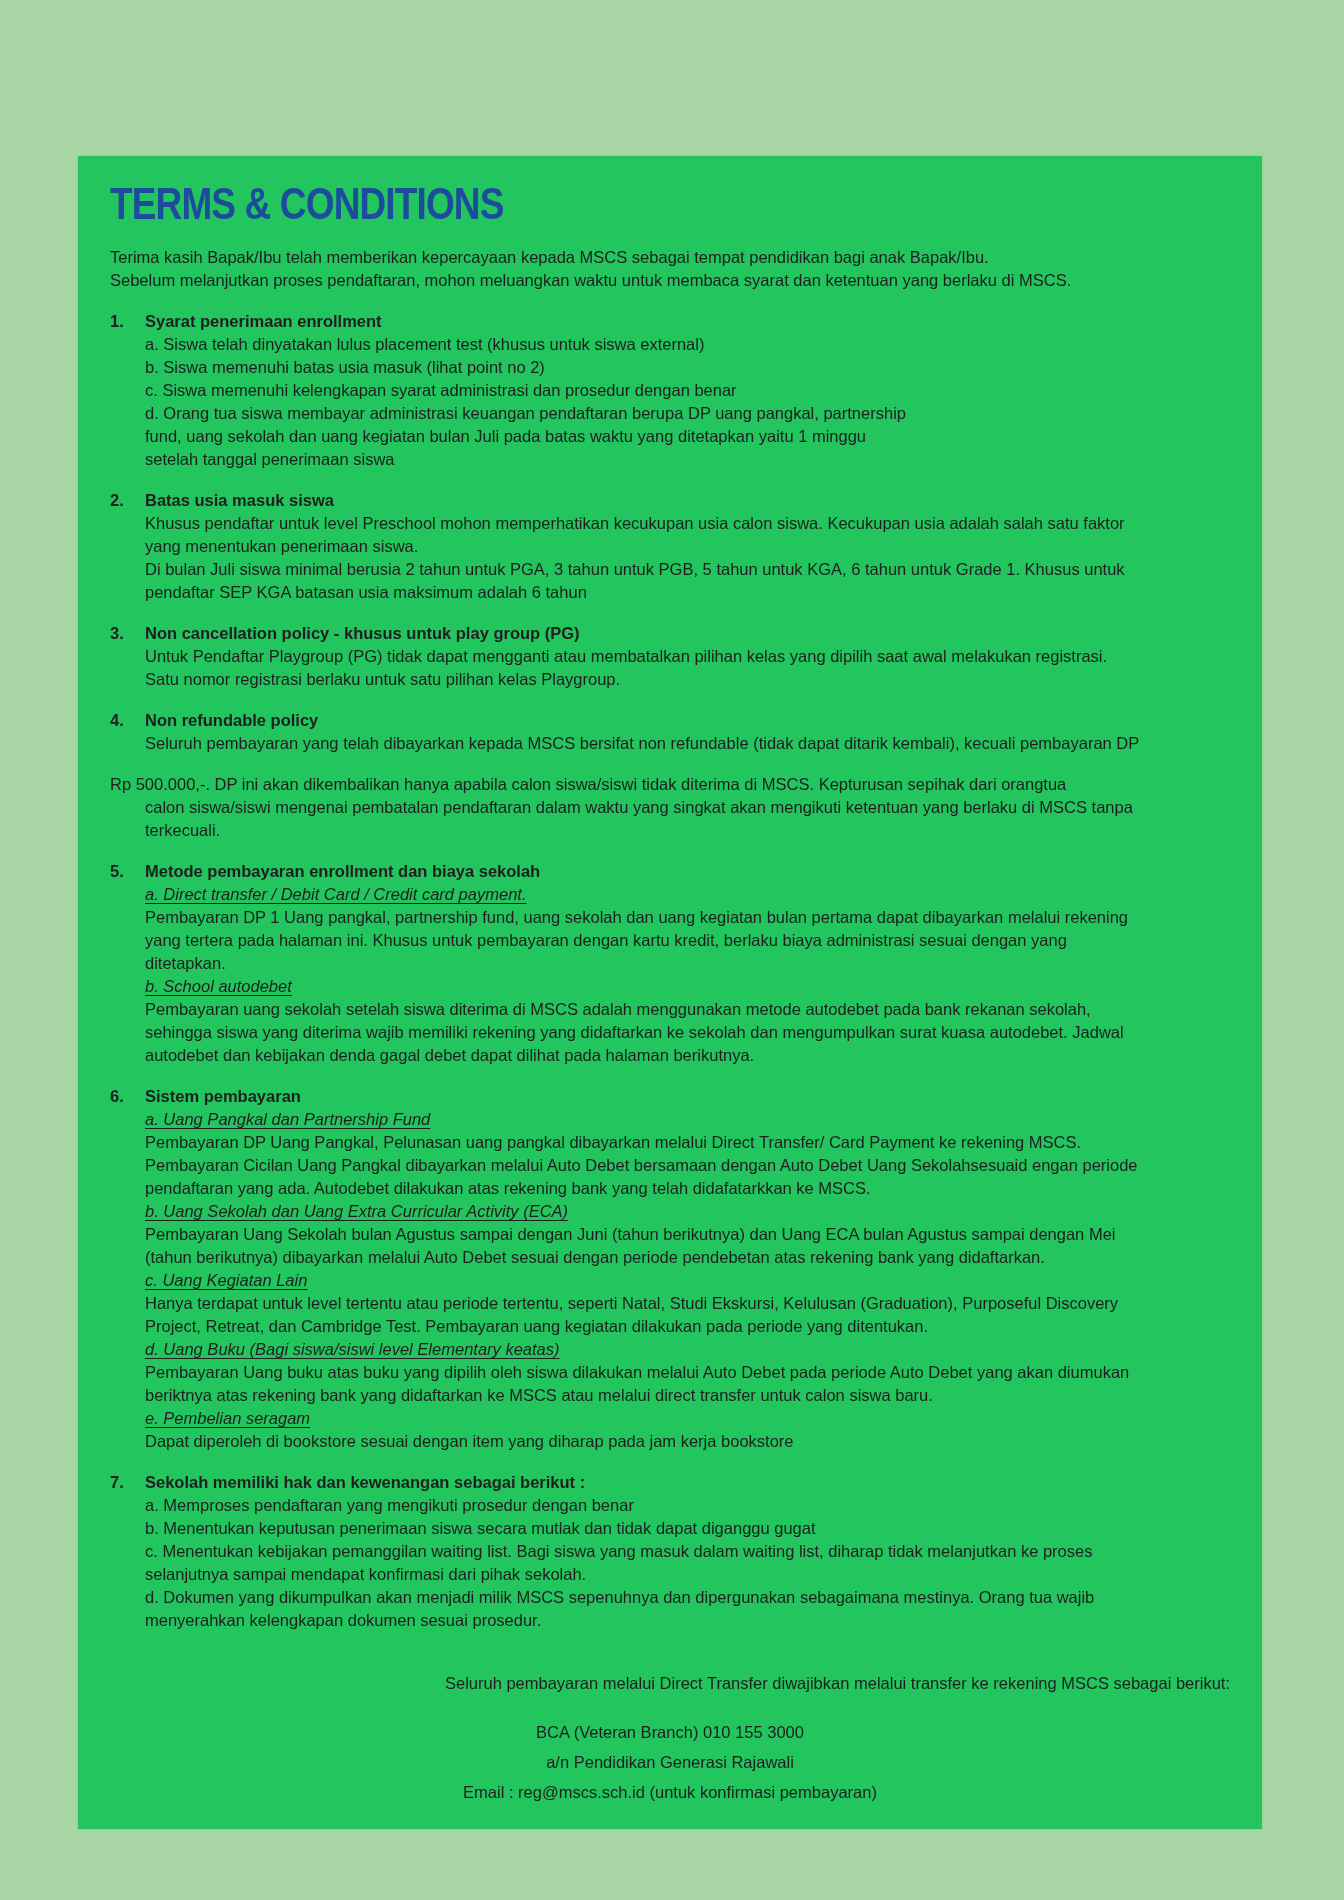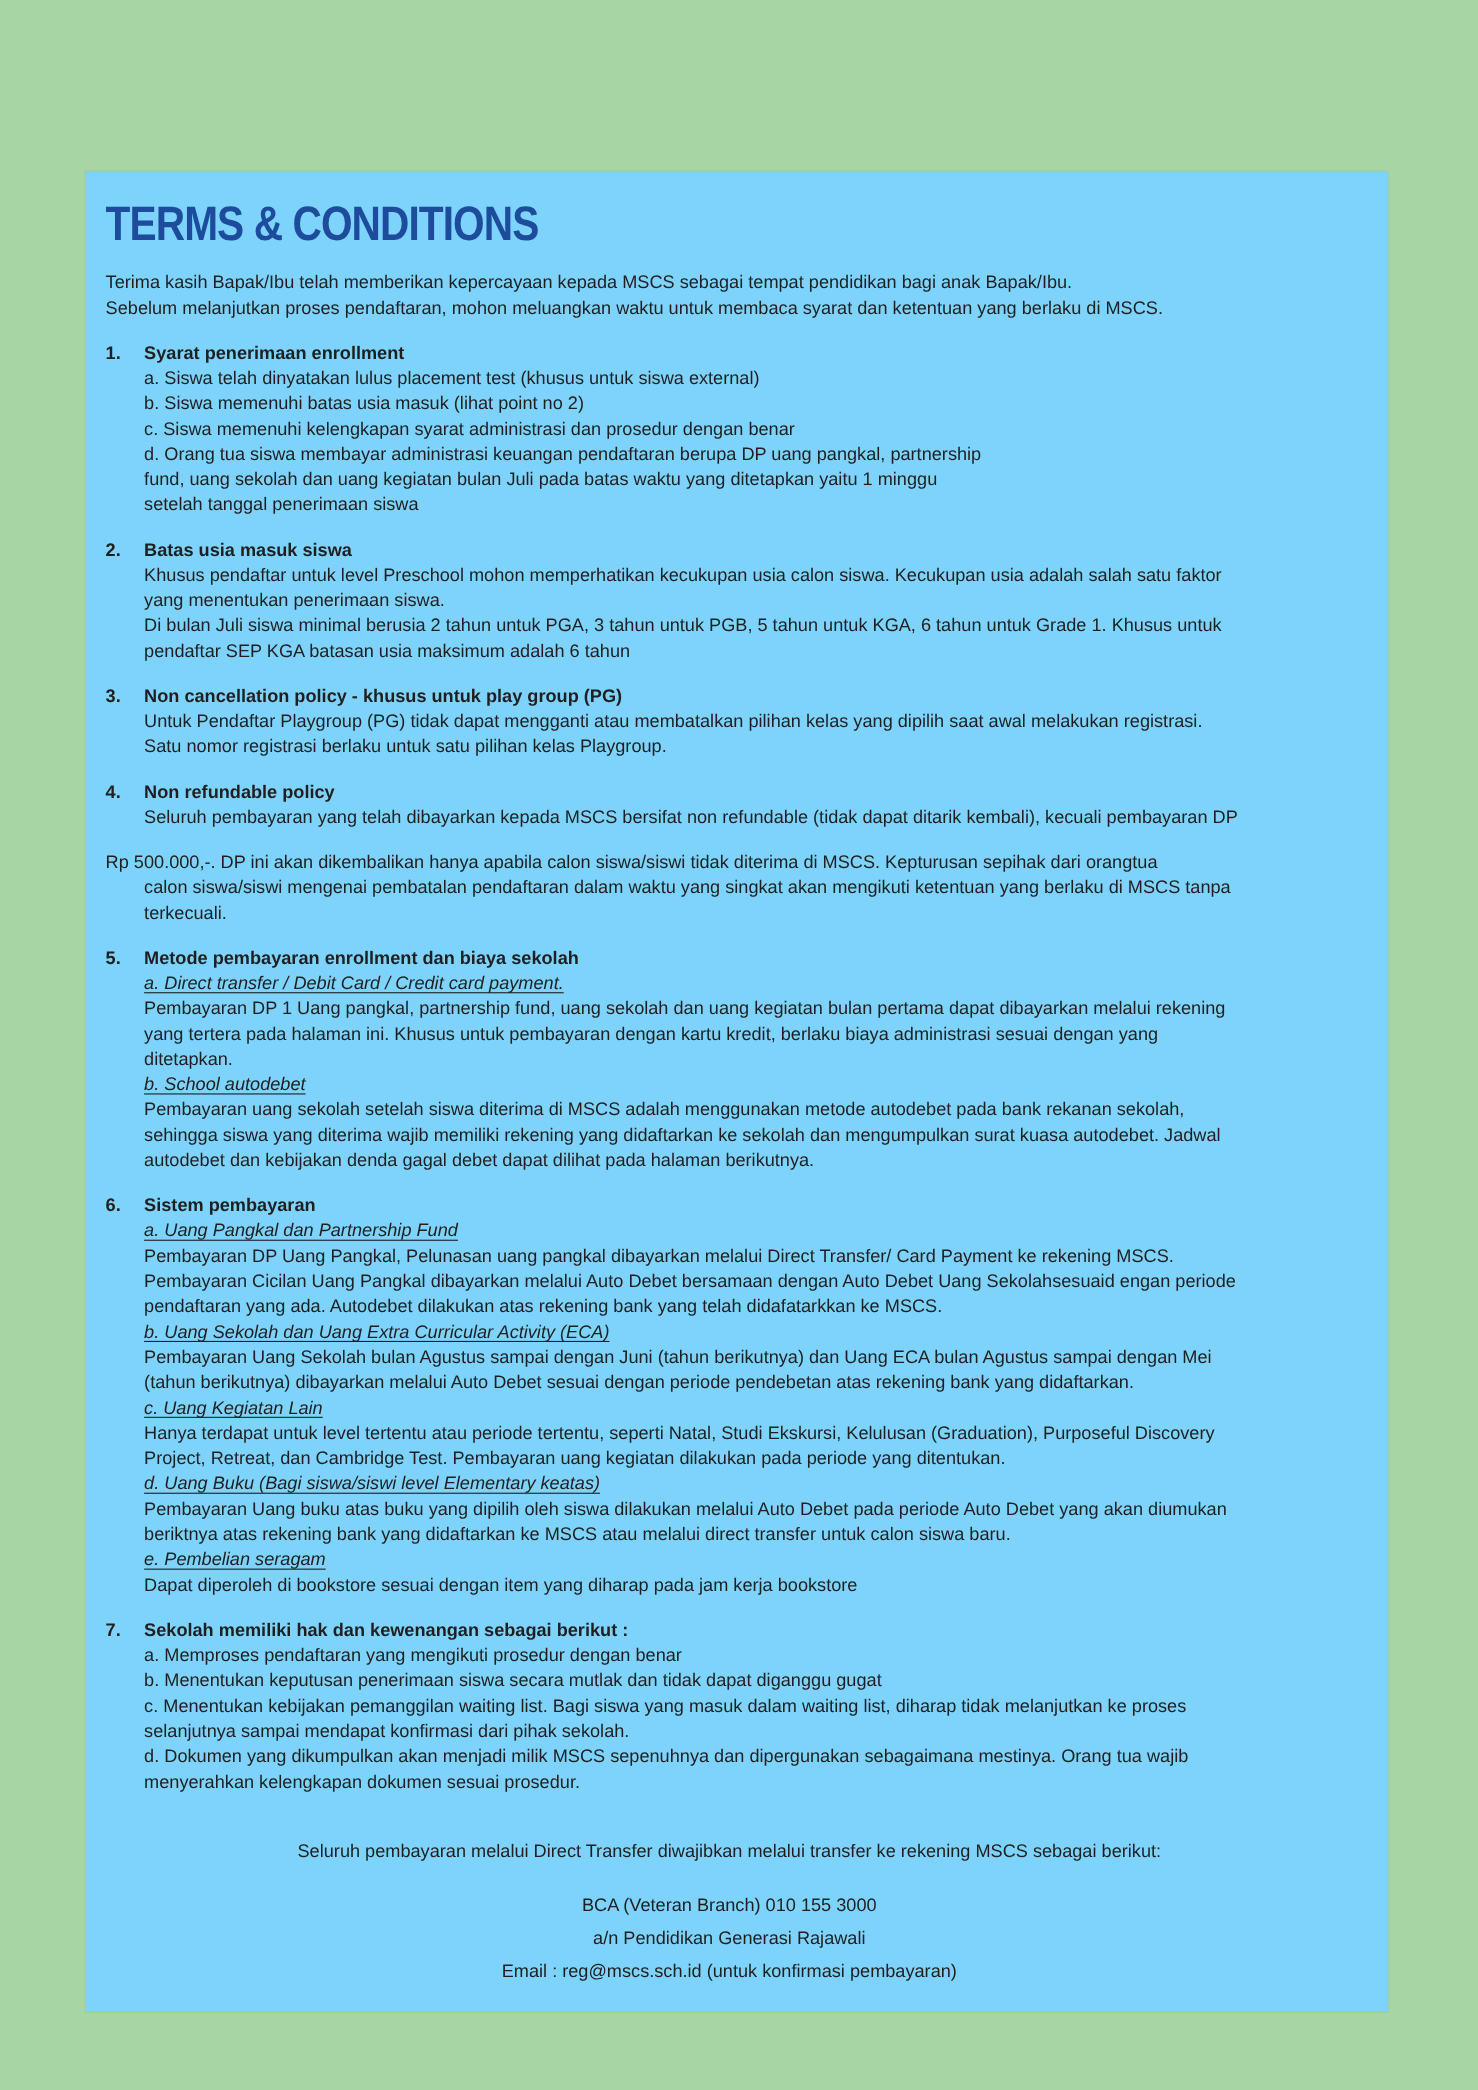--- a/index.html
+++ b/index.html
@@ -5,41 +5,41 @@
   html,body{margin:0;padding:0;}
   body{
     width:1344px;height:1900px;
     background:#a7d5a3;
     font-family:"Liberation Sans","DejaVu Sans",sans-serif;
     color:#1f1f1f;
     position:relative;
   }
   .page{
     position:absolute;left:78px;top:156px;width:1184px;min-height:1632px;
-    background:#7dd3fc;box-sizing:border-box;
-    padding:26px 32px 22px 18px;
+    background:#22c55e;box-sizing:border-box;
+    padding:26px 32px 22px 32px;
     box-shadow:0 0 0 1px rgba(0,0,0,0.03);
   }
   .title{
     margin:0 0 20px 0;
     font-size:44px;line-height:44px;font-weight:bold;
     color:#1d4c9c;
     letter-spacing:-1px;
     transform:scaleX(0.84);transform-origin:left center;
     white-space:nowrap;
   }
   .line{font-size:16.5px;line-height:23px;white-space:nowrap;}
   .intro{margin:0;}
   .section{display:flex;margin-top:18px;}
   .num{width:35px;flex:none;font-weight:bold;font-size:16.5px;line-height:23px;}
   .content{flex:1;min-width:0;}
   .heading{font-weight:bold;}
   .line.sub{font-weight:normal;font-style:italic;text-decoration:underline;text-underline-offset:3px;}
   .line.out{margin-left:-35px;margin-top:18px;}
-  .closing{margin:40px 0 0 0;text-align:center;font-size:16.5px;line-height:23px;}
+  .closing{margin:40px 0 0 0;text-align:right;font-size:16.5px;line-height:23px;}
   .bank{margin-top:22px;text-align:center;font-weight:normal;}
   .bank-line{font-size:16.5px;line-height:30px;}
 </style>
 </head>
 <body>
 
 <div class="page">
   <h1 class="title">TERMS &amp; CONDITIONS</h1>
   <div class="intro">
       <div class="line">Terima kasih Bapak/Ibu telah memberikan kepercayaan kepada MSCS sebagai tempat pendidikan bagi anak Bapak/Ibu.</div>

